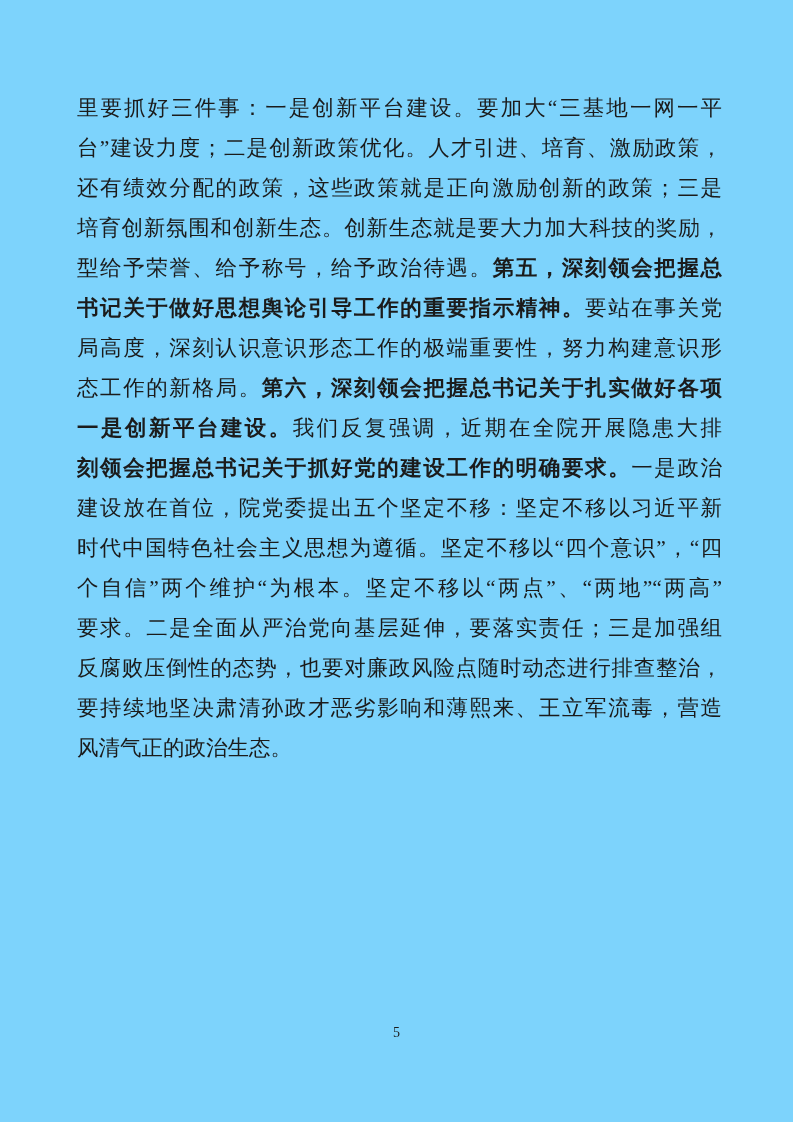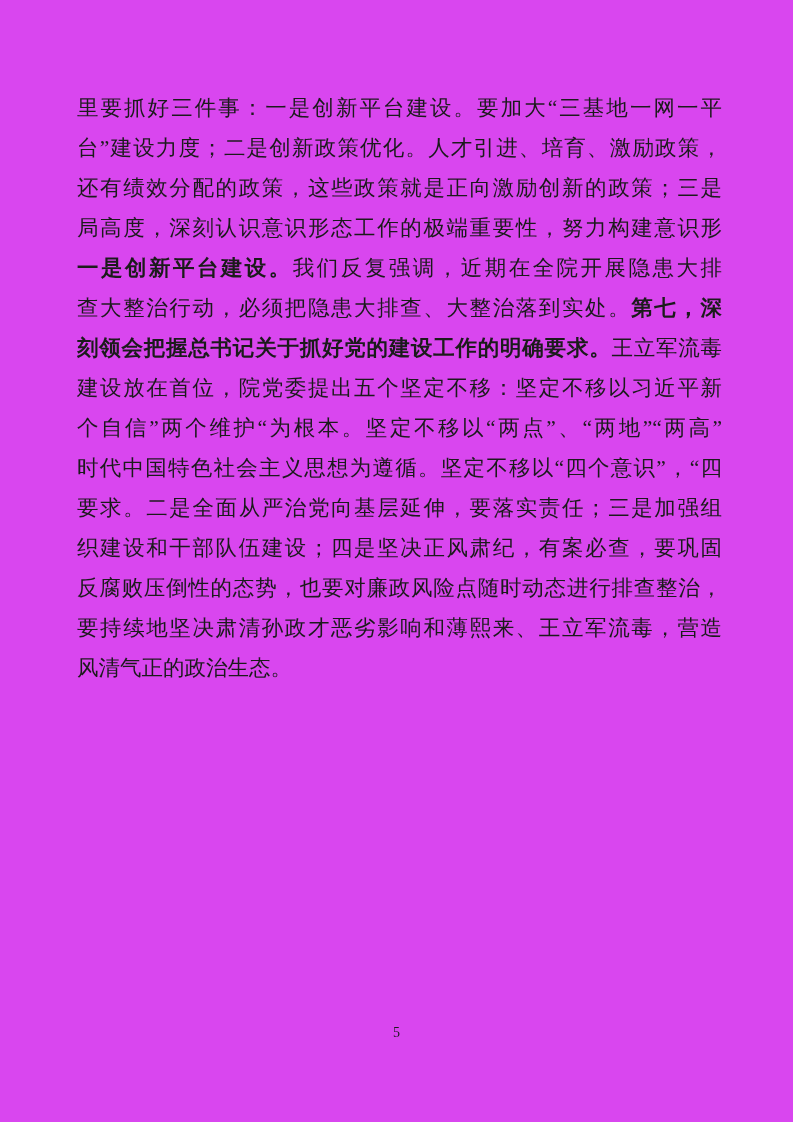--- a/index.html
+++ b/index.html
@@ -4,21 +4,21 @@
 <style>
   html, body {
     margin: 0;
     padding: 0;
     background: #ffffff;
   }
   .page {
     position: relative;
     width: 793px;
     height: 1122px;
-    background: #d946ef;
+    background: #7dd3fc;
     overflow: hidden;
     font-family: "Liberation Serif", "DejaVu Serif", serif;
   }
   .content {
     position: absolute;
     left: 77px;
     top: 88px;
     width: 645px;
     color: #1b1b1b;
   }
@@ -50,27 +50,29 @@
   }
 </style>
 </head>
 <body>
 
 <div class="page">
   <div class="content">
       <div class="line"><span class="seg">里要抓好三件事：一是创新平台建设。要加大“三基地一网一平</span></div>
       <div class="line"><span class="seg">台”建设力度；二是创新政策优化。人才引进、培育、激励政策，</span></div>
       <div class="line"><span class="seg">还有绩效分配的政策，这些政策就是正向激励创新的政策；三是</span></div>
+      <div class="line"><span class="seg">培育创新氛围和创新生态。创新生态就是要大力加大科技的奖励，</span></div>
+      <div class="line"><span class="seg">型给予荣誉、给予称号，给予政治待遇。</span><span class="seg b">第五，深刻领会把握总</span></div>
+      <div class="line"><span class="seg b">书记关于做好思想舆论引导工作的重要指示精神。</span><span class="seg">要站在事关党</span></div>
       <div class="line"><span class="seg">局高度，深刻认识意识形态工作的极端重要性，努力构建意识形</span></div>
+      <div class="line"><span class="seg">态工作的新格局。</span><span class="seg b">第六，深刻领会把握总书记关于扎实做好各项</span></div>
       <div class="line"><span class="seg b">一是创新平台建设。</span><span class="seg">我们反复强调，近期在全院开展隐患大排</span></div>
-      <div class="line"><span class="seg">查大整治行动，必须把隐患大排查、大整治落到实处。</span><span class="seg b">第七，深</span></div>
-      <div class="line"><span class="seg b">刻领会把握总书记关于抓好党的建设工作的明确要求。</span><span class="seg">王立军流毒</span></div>
+      <div class="line"><span class="seg b">刻领会把握总书记关于抓好党的建设工作的明确要求。</span><span class="seg">一是政治</span></div>
       <div class="line"><span class="seg">建设放在首位，院党委提出五个坚定不移：坚定不移以习近平新</span></div>
+      <div class="line"><span class="seg">时代中国特色社会主义思想为遵循。坚定不移以“四个意识”，“四</span></div>
       <div class="line"><span class="seg">个自信”两个维护“为根本。坚定不移以“两点”、“两地”“两高”</span></div>
-      <div class="line"><span class="seg">时代中国特色社会主义思想为遵循。坚定不移以“四个意识”，“四</span></div>
       <div class="line"><span class="seg">要求。二是全面从严治党向基层延伸，要落实责任；三是加强组</span></div>
-      <div class="line"><span class="seg">织建设和干部队伍建设；四是坚决正风肃纪，有案必查，要巩固</span></div>
       <div class="line"><span class="seg">反腐败压倒性的态势，也要对廉政风险点随时动态进行排查整治，</span></div>
       <div class="line"><span class="seg">要持续地坚决肃清孙政才恶劣影响和薄熙来、王立军流毒，营造</span></div>
       <div class="line no-justify"><span class="seg">风清气正的政治生态。</span></div>
     </div>
   <div class="page-number">5</div>
 </div>
 
 </body></html>

